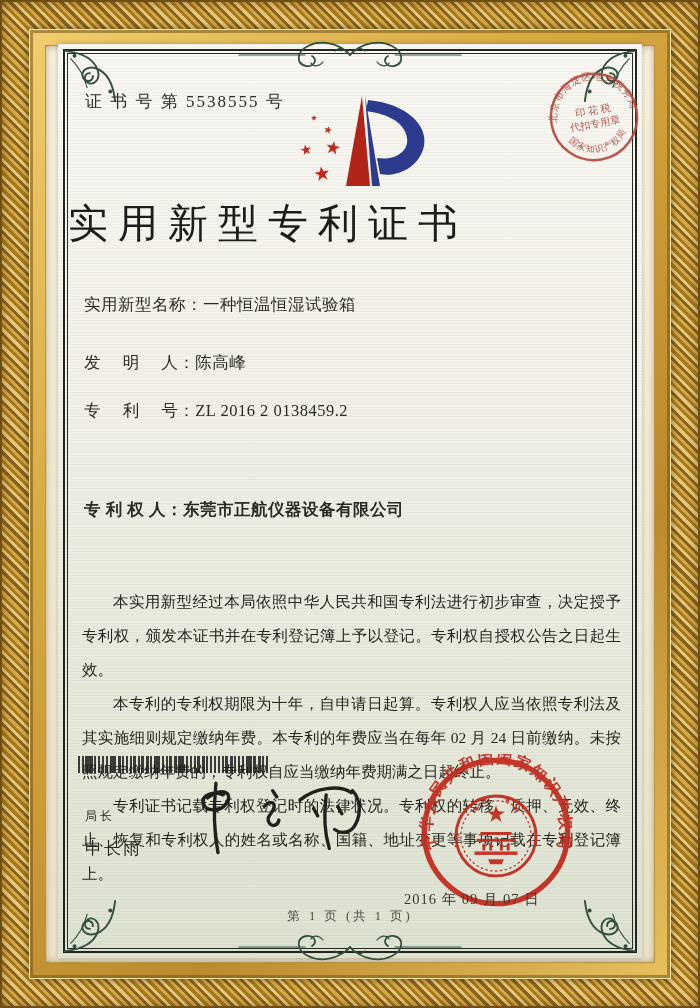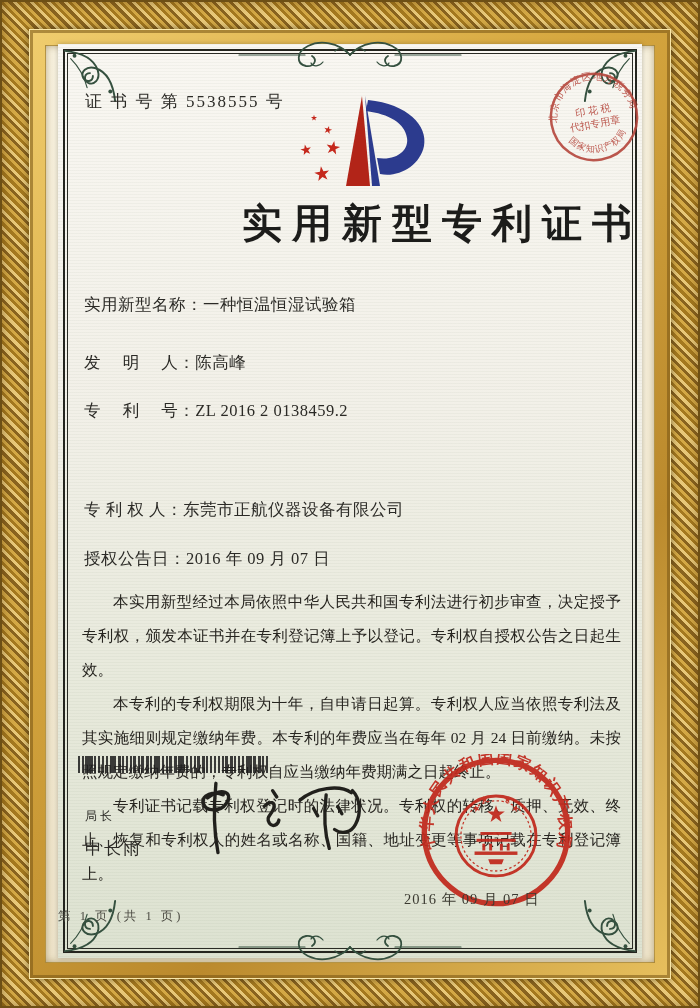--- a/index.html
+++ b/index.html
@@ -48,25 +48,25 @@
   
   .cert-number{
     position:absolute;left:27px;top:46px;font-size:17px;color:#2c2b27;letter-spacing:2px;
   }
   .cnipa-logo{position:absolute;left:218px;top:46px;width:160px;height:104px;}
   .tax-stamp{
     position:absolute;left:489px;top:26px;width:94px;height:94px;
     transform:rotate(-10deg);opacity:.9;
   }
   .page-title{
-    position:absolute;left:0;right:0;top:152px;text-align:right;
-    font-size:40px;font-weight:700;letter-spacing:10px;color:#1c1c1a;text-indent:10px;
+    position:absolute;left:0;right:0;top:152px;text-align:left;
+    font-size:40px;font-weight:400;letter-spacing:10px;color:#1c1c1a;text-indent:10px;
   }
   .field{position:absolute;left:26px;right:20px;font-size:16.5px;color:#2b2a26;letter-spacing:.5px;white-space:nowrap;}
-  .f1{top:250px;} .f2{top:308px;} .f3{top:356px;} .f4{top:406px;} .f5{top:455px;} .f6{top:504px;}
+  .f1{top:250px;} .f2{top:308px;} .f3{top:356px;} .f4{top:406px;} .f5{top:455px;font-weight:bold;} .f6{top:504px;}
   .body-text{
     position:absolute;left:24px;right:21px;top:541px;
     font-size:15.5px;line-height:34px;color:#272520;text-align:justify;
   }
   .body-text p{margin:0;text-indent:2em;}
   .barcode{
     position:absolute;left:20px;top:712px;width:192px;height:17px;
     background:
       repeating-linear-gradient(90deg,#1d1d1d 0 2px,transparent 2px 4px),
       repeating-linear-gradient(90deg,#1d1d1d 0 1px,transparent 1px 7px),
@@ -75,21 +75,21 @@
   }
   .director-label{position:absolute;left:27px;top:764px;font-size:12px;color:#2c2b27;letter-spacing:3px;}
   .director-name{position:absolute;left:27px;top:793px;font-size:17px;color:#2c2b27;letter-spacing:2px;}
   .signature{position:absolute;left:118px;top:733px;width:210px;height:84px;}
   .grant-seal{position:absolute;left:360px;top:710px;width:156px;height:156px;opacity:.93;}
   .seal-date{
     position:absolute;left:346px;top:846px;width:200px;font-size:14.5px;color:#3b3a31;
     letter-spacing:1px;z-index:5;
   }
   .page-footer{
-    position:absolute;left:0;right:0;top:864px;text-align:left;
+    position:absolute;left:0;right:0;top:864px;text-align:center;
     font-size:12.5px;color:#4c4b43;letter-spacing:3px;
   }
   svg text{font-family:"Liberation Serif","DejaVu Serif",serif;}
 </style>
 </head>
 <body>
 
 <svg width="0" height="0" style="position:absolute" aria-hidden="true">
   <defs>
     <path id="star" d="M0,-10 L2.29,-3.16 L9.51,-3.09 L3.71,1.21 L5.88,8.09 L0,3.9 L-5.88,8.09 L-3.71,1.21 L-9.51,-3.09 L-2.29,-3.16 Z"></path>
@@ -180,23 +180,20 @@
     <span class="flabel">实用新型名称：</span><span class="fvalue">一种恒温恒湿试验箱</span>
   </div>
   <div class="field f2">
     <span class="flabel">发　 明 　人：</span><span class="fvalue">陈高峰</span>
   </div>
   <div class="field f3">
     <span class="flabel">专　 利 　号：</span><span class="fvalue">ZL 2016 2 0138459.2</span>
   </div>
   <div class="field f5">
     <span class="flabel">专 利 权 人：</span><span class="fvalue">东莞市正航仪器设备有限公司</span>
-  </div>
-  <div class="field f6">
-    <span class="flabel">授权公告日：</span><span class="fvalue">2016 年 09 月 07 日</span>
   </div>
 
   <div class="body-text">
     <p>本实用新型经过本局依照中华人民共和国专利法进行初步审查，决定授予专利权，颁发本证书并在专利登记簿上予以登记。专利权自授权公告之日起生效。</p>
     <p>本专利的专利权期限为十年，自申请日起算。专利权人应当依照专利法及其实施细则规定缴纳年费。本专利的年费应当在每年 02 月 24 日前缴纳。未按照规定缴纳年费的，专利权自应当缴纳年费期满之日起终止。</p>
     <p>专利证书记载专利权登记时的法律状况。专利权的转移、质押、无效、终止、恢复和专利权人的姓名或名称、国籍、地址变更等事项记载在专利登记簿上。</p>
   </div>
 
   <div class="barcode"></div>
 

